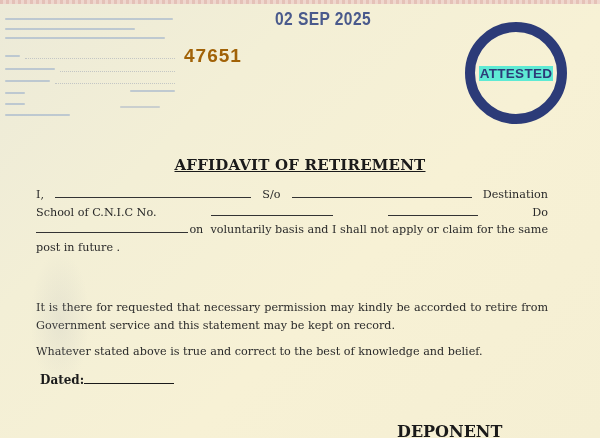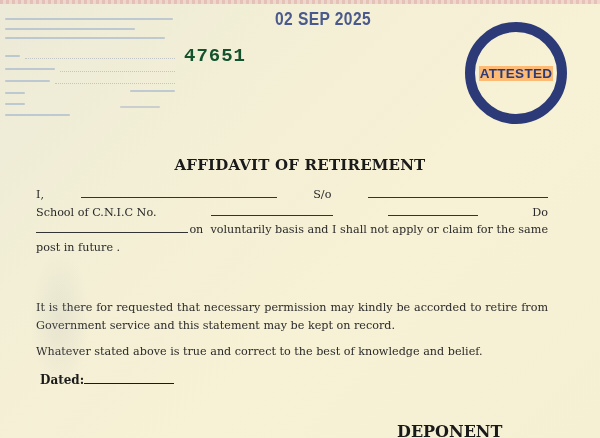--- a/index.html
+++ b/index.html
@@ -20,43 +20,43 @@
       opacity: 0.55;
     }
     .receipt-line {
       position: absolute; height: 2px; background: #6d8fc4; border-radius: 1px; opacity: 0.7;
     }
     .receipt-dots {
       position: absolute; height: 1px; border-bottom: 1px dotted #a0a8b8;
     }
     .serial-number {
       position: absolute; left: 184px; top: 45px;
-      font-family: Liberation Mono, monospace;
-      font-size: 19px; font-weight: bold; color: #14532d; letter-spacing: 1px;
+      font-family: Liberation Sans, sans-serif;
+      font-size: 19px; font-weight: bold; color: #a16207; letter-spacing: 1px;
       filter: blur(0.4px);
     }
     .date-stamp {
       position: absolute; left: 275px; top: 8px;
       font-family: "Liberation Sans", "DejaVu Sans", sans-serif;
       font-size: 19px; font-weight: bold; color: #4a5a8c; letter-spacing: 0.5px;
       transform: scaleX(0.82); transform-origin: left center;
     }
     .attested-seal {
       position: absolute; left: 465px; top: 22px; width: 102px; height: 102px;
       border: 10px solid #2c3b78; border-radius: 50%;
       display: flex; align-items: center; justify-content: center;
     }
     .attested-label {
       font-family: "Liberation Sans", "DejaVu Sans", sans-serif;
       font-size: 13.5px; font-weight: bold; color: #2c3b78;
-      background: #fdba74; padding: 0 1px; letter-spacing: 0.3px;
+      background: #5eead4; padding: 0 1px; letter-spacing: 0.3px;
     }
     .doc-title {
       position: absolute; left: 0; width: 600px; top: 156px; text-align: center;
-      font-size: 15px; font-weight: bold; 
+      font-size: 15px; font-weight: bold; text-decoration: underline;
       letter-spacing: 0.2px; color: #1a1a1a;
     }
     .body-text {
       position: absolute; left: 36px; width: 512px;
       font-size: 11.2px; line-height: 17.5px; color: #2a2a2a;
     }
     .line { display: flex; justify-content: space-between; align-items: baseline; white-space: nowrap; }
     .blank { display: inline-block; border-bottom: 1px solid #333; height: 11px; vertical-align: baseline; }
     .para { text-align: justify; }
     .dated {
@@ -104,20 +104,21 @@
 </div>
 
 <div class="doc-title">AFFIDAVIT OF RETIREMENT</div>
 
 <div class="body-text" style="top:186px;">
   <div class="line">
     <span>I,</span>
     <span class="blank" style="width:196px;"></span>
     <span>S/o</span>
     <span class="blank" style="width:180px;"></span>
+    <span>Destination</span>
   </div>
   <div class="line">
     <span>School of C.N.I.C No.</span>
     <span class="blank" style="width:122px;"></span>
     <span class="blank" style="width:90px;"></span>
     <span>Do</span>
   </div>
   <div class="line">
     <span class="blank" style="width:152px;"></span>
     <span style="white-space:pre;text-align:right;">on  voluntarily basis and I shall not apply or claim for the same</span>

